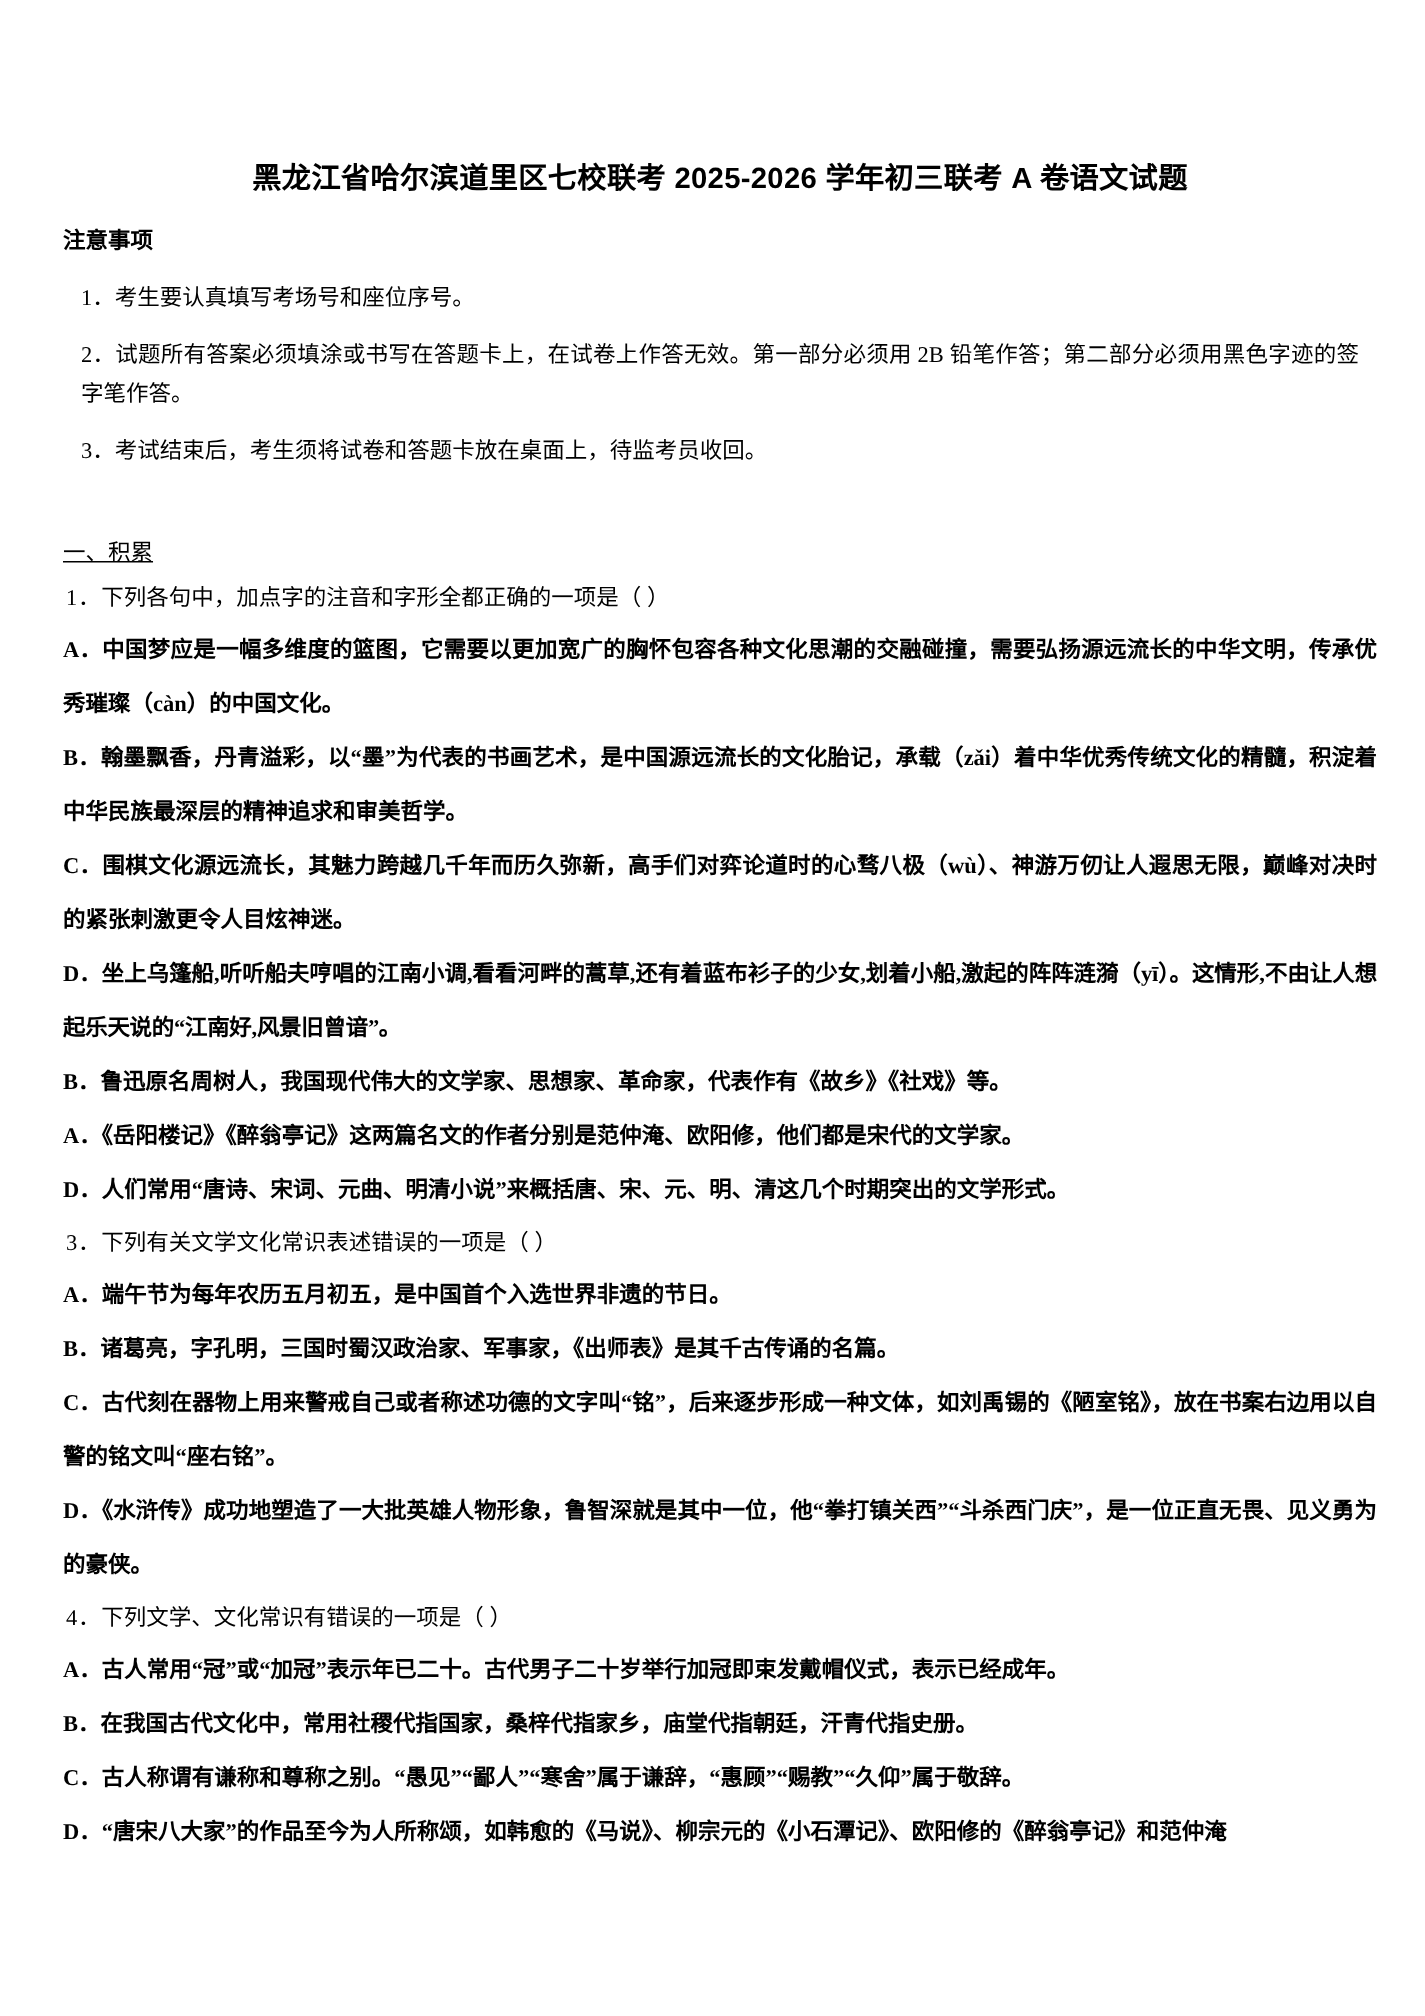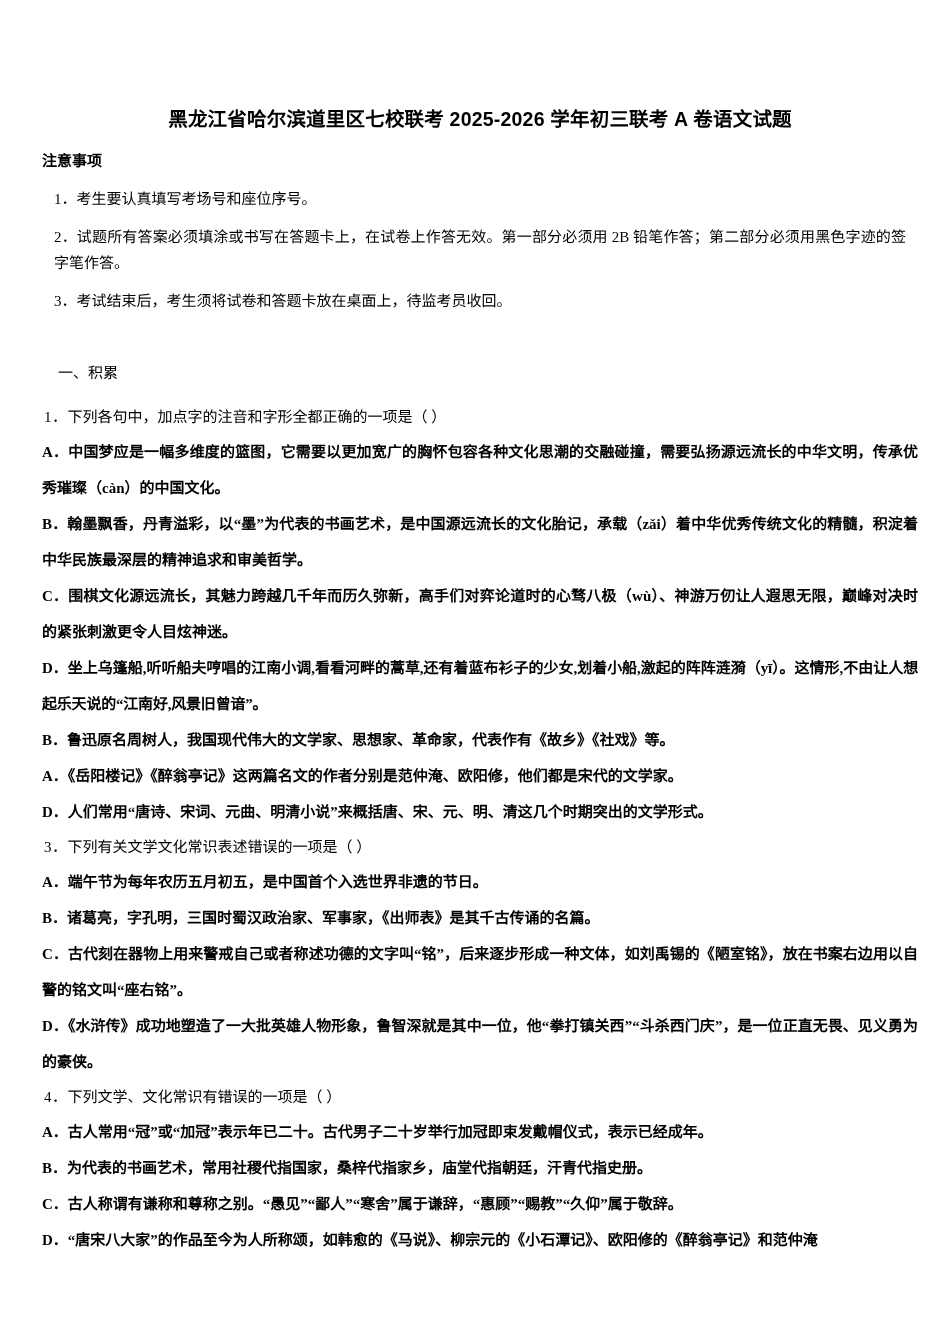--- a/index.html
+++ b/index.html
@@ -58,22 +58,23 @@
     line-height: 26px;
     margin: 12px;
     text-align: justify;
     text-justify: inter-ideograph;
   }
 
   
   .section-heading {
     font-size: 15px;
     line-height: 26px;
-    margin: 16px;
+    margin: 0;
     padding-top: 30px;
+    text-decoration: underline;
   }
 
   
   .question {
     margin: 0;
   }
   .q-stem {
     font-size: 15px;
     line-height: 30px;
     margin: 2px;
@@ -173,21 +174,21 @@
     </div>
 
     <div class="question">
       <p class="q-stem">
         <span class="q-num q-stem-num">4．</span><span>下列文学、文化常识有错误的一项是（    ）</span>
       </p>
       <p class="option">
         <span class="opt-letter">A．</span><span class="opt-text">古人常用“冠”或“加冠”表示年已二十。古代男子二十岁举行加冠即束发戴帽仪式，表示已经成年。</span>
       </p>
       <p class="option">
-        <span class="opt-letter">B．</span><span class="opt-text">为代表的书画艺术，常用社稷代指国家，桑梓代指家乡，庙堂代指朝廷，汗青代指史册。</span>
+        <span class="opt-letter">B．</span><span class="opt-text">在我国古代文化中，常用社稷代指国家，桑梓代指家乡，庙堂代指朝廷，汗青代指史册。</span>
       </p>
       <p class="option">
         <span class="opt-letter">C．</span><span class="opt-text">古人称谓有谦称和尊称之别。“愚见”“鄙人”“寒舍”属于谦辞，“惠顾”“赐教”“久仰”属于敬辞。</span>
       </p>
       <p class="option">
         <span class="opt-letter">D．</span><span class="opt-text">“唐宋八大家”的作品至今为人所称颂，如韩愈的《马说》、柳宗元的《小石潭记》、欧阳修的《醉翁亭记》和范仲淹</span>
       </p>
     </div>
 
   </div>

